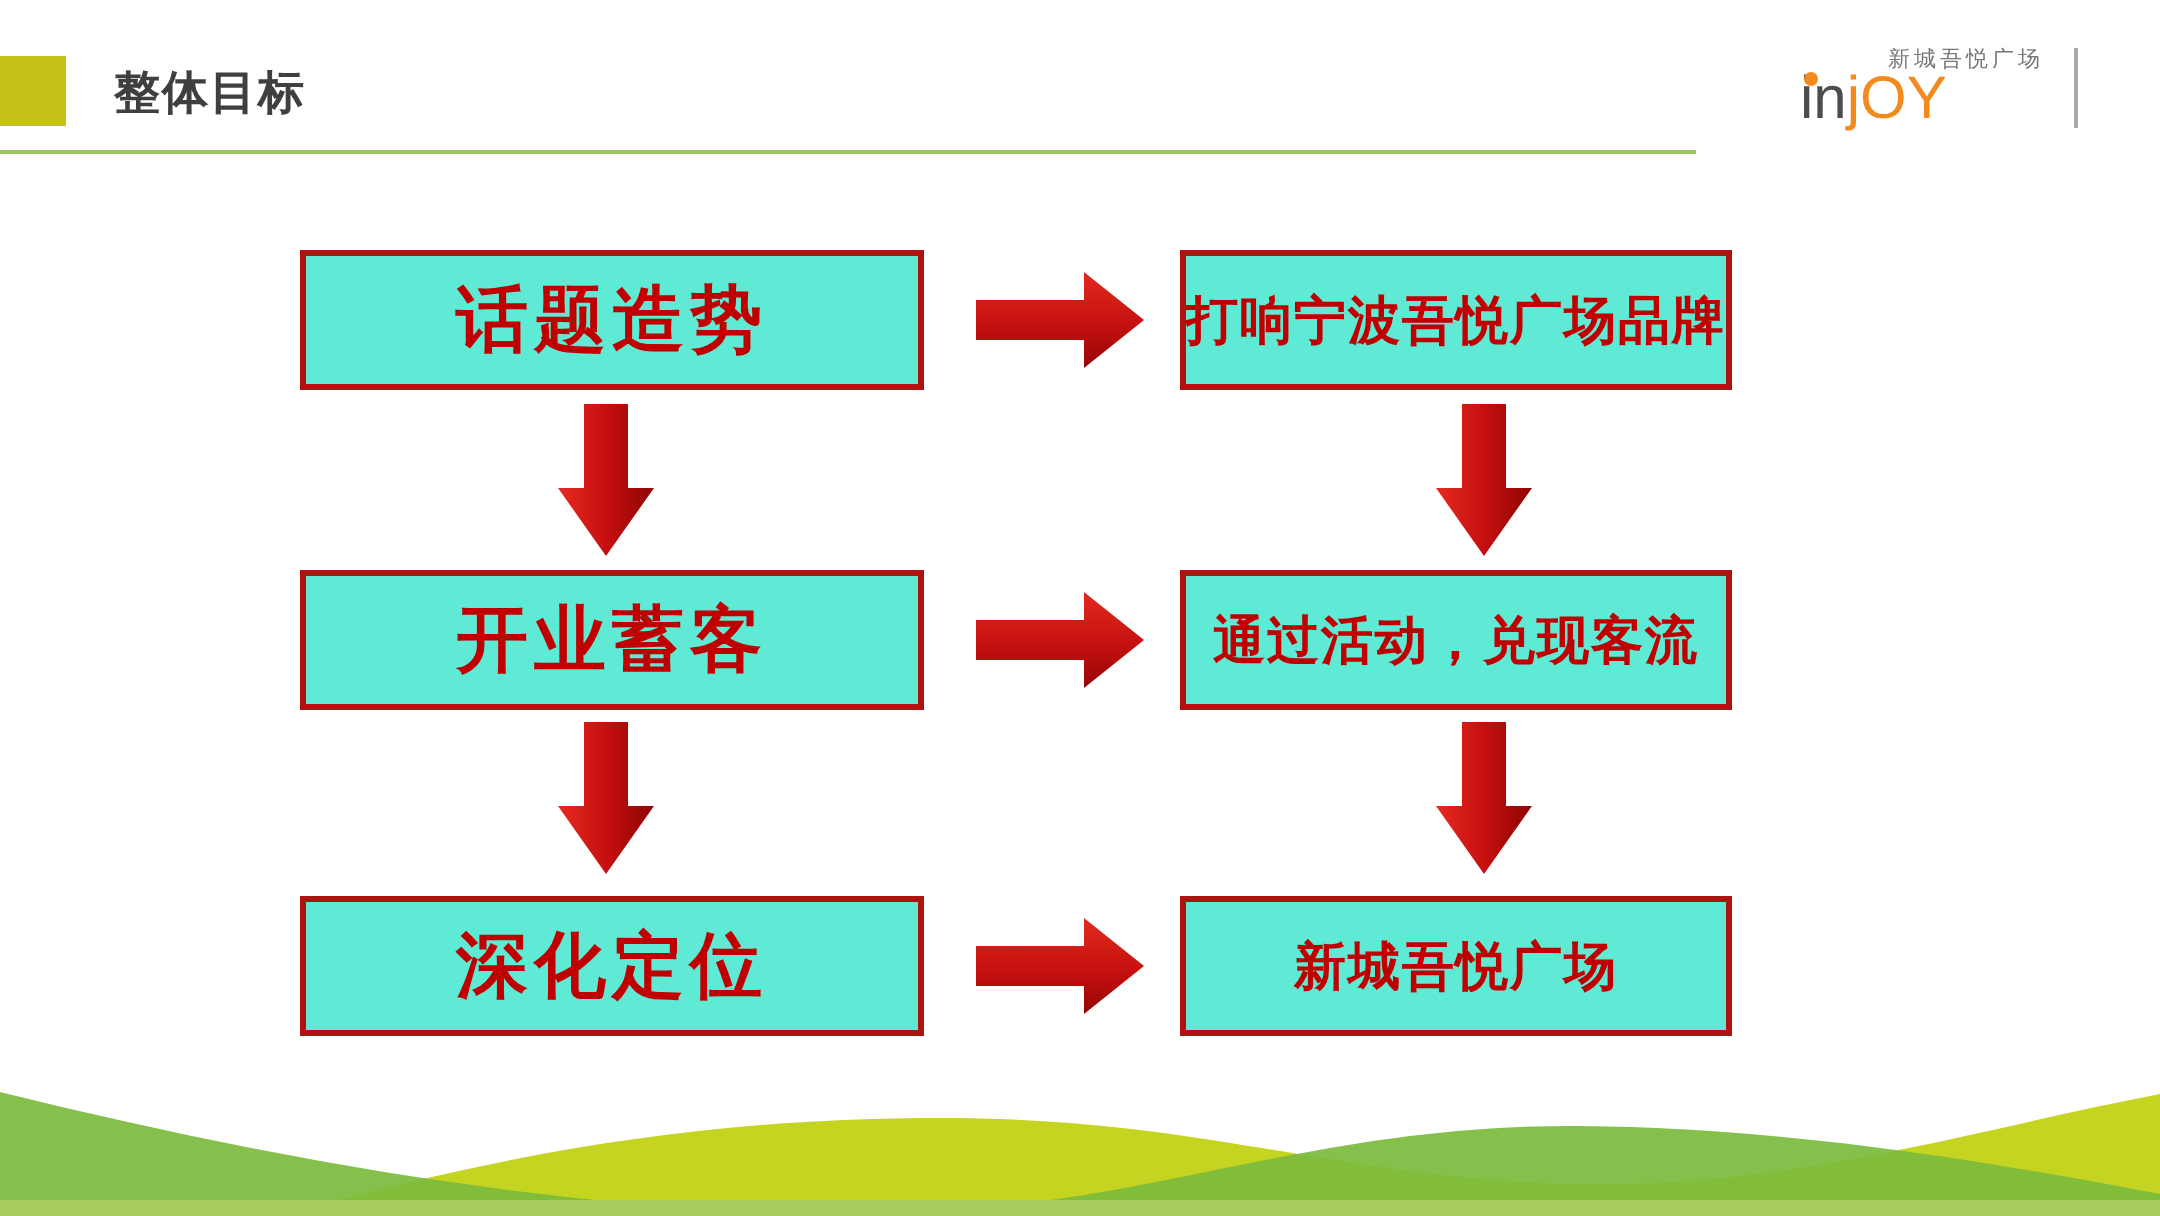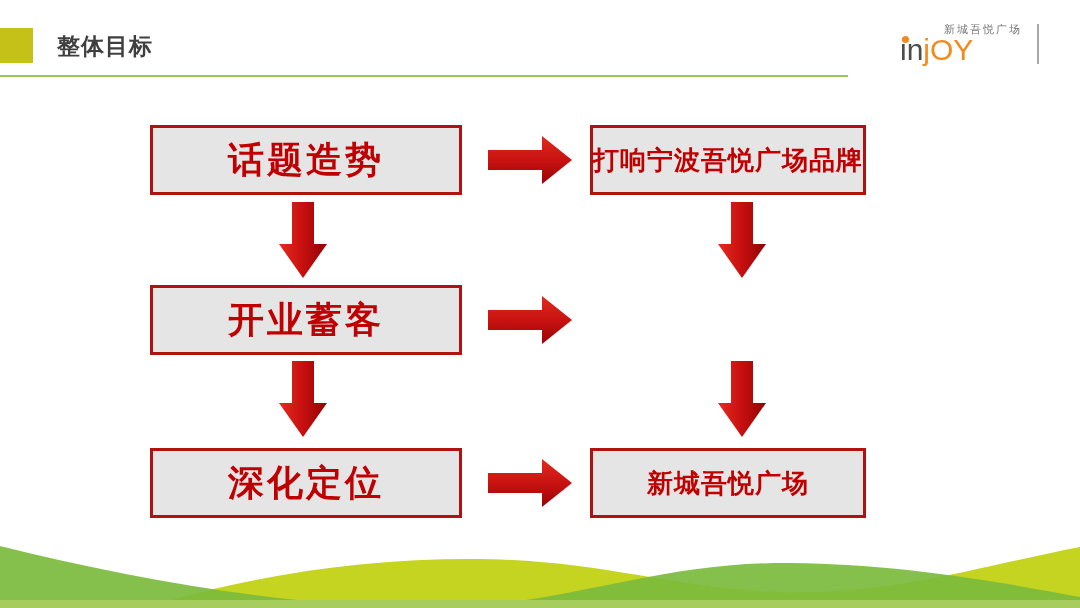--- a/index.html
+++ b/index.html
@@ -16,21 +16,21 @@
   .logo-main{display:flex;flex-direction:column;}
   .logo-tagline{font-size:11px;color:#77787A;letter-spacing:2px;margin-left:44px;margin-bottom:-2px;}
   .logo-word{position:relative;font-size:30px;font-weight:normal;line-height:30px;letter-spacing:0px;}
   .logo-word .b-in{color:#4D4D4F;}
   .logo-word .b-joy{color:#F28A1D;}
   .logo-dot{position:absolute;left:2px;top:1px;width:7px;height:7px;border-radius:50%;background:#F28A1D;}
   .logo-divider{width:2px;height:40px;background:#A9A9AB;margin:0 13px 0 15px;}
   .logo-city{font-size:31px;font-weight:bold;color:#454648;letter-spacing:2px;}
   
   .fbox{
-    position:absolute;height:70px;background:#e5e5e5;border:3px solid #B0120F;
+    position:absolute;height:70px;background:#5eead4;border:3px solid #B0120F;
     display:flex;align-items:center;justify-content:center;box-sizing:border-box;
     color:#C00000;font-weight:bold;
   }
   .fbox.left{left:150px;width:312px;font-size:36px;letter-spacing:3px;}
   .fbox.right{left:590px;width:276px;font-size:26px;letter-spacing:1px;}
   .row1{top:125px;} .row2{top:285px;} .row3{top:448px;}
   .h-arrow{position:absolute;left:488px;width:84px;height:48px;}
   .h-arrow.r1{top:136px;} .h-arrow.r2{top:296px;} .h-arrow.r3{top:459px;}
   .v-arrow{position:absolute;width:48px;height:76px;}
   .v-arrow.c1{left:279px;} .v-arrow.c2{left:718px;}
@@ -82,20 +82,21 @@
     <path d="M13,0 H35 V42 H48 L24,76 L0,42 H13 Z" fill="url(#vg)"></path>
   </svg>
   <svg class="v-arrow c2 g1" viewBox="0 0 48 76">
     <path d="M13,0 H35 V42 H48 L24,76 L0,42 H13 Z" fill="url(#vg)"></path>
   </svg>
 
   <div class="fbox left row2">开业蓄客</div>
   <svg class="h-arrow r2" viewBox="0 0 84 48">
     <path d="M0,14 H54 V0 L84,24 L54,48 V34 H0 Z" fill="url(#hg)"></path>
   </svg>
+  <div class="fbox right row2">通过活动，兑现客流</div>
 
   <svg class="v-arrow c1 g2" viewBox="0 0 48 76">
     <path d="M13,0 H35 V42 H48 L24,76 L0,42 H13 Z" fill="url(#vg)"></path>
   </svg>
   <svg class="v-arrow c2 g2" viewBox="0 0 48 76">
     <path d="M13,0 H35 V42 H48 L24,76 L0,42 H13 Z" fill="url(#vg)"></path>
   </svg>
 
   <div class="fbox left row3">深化定位</div>
   <svg class="h-arrow r3" viewBox="0 0 84 48">

